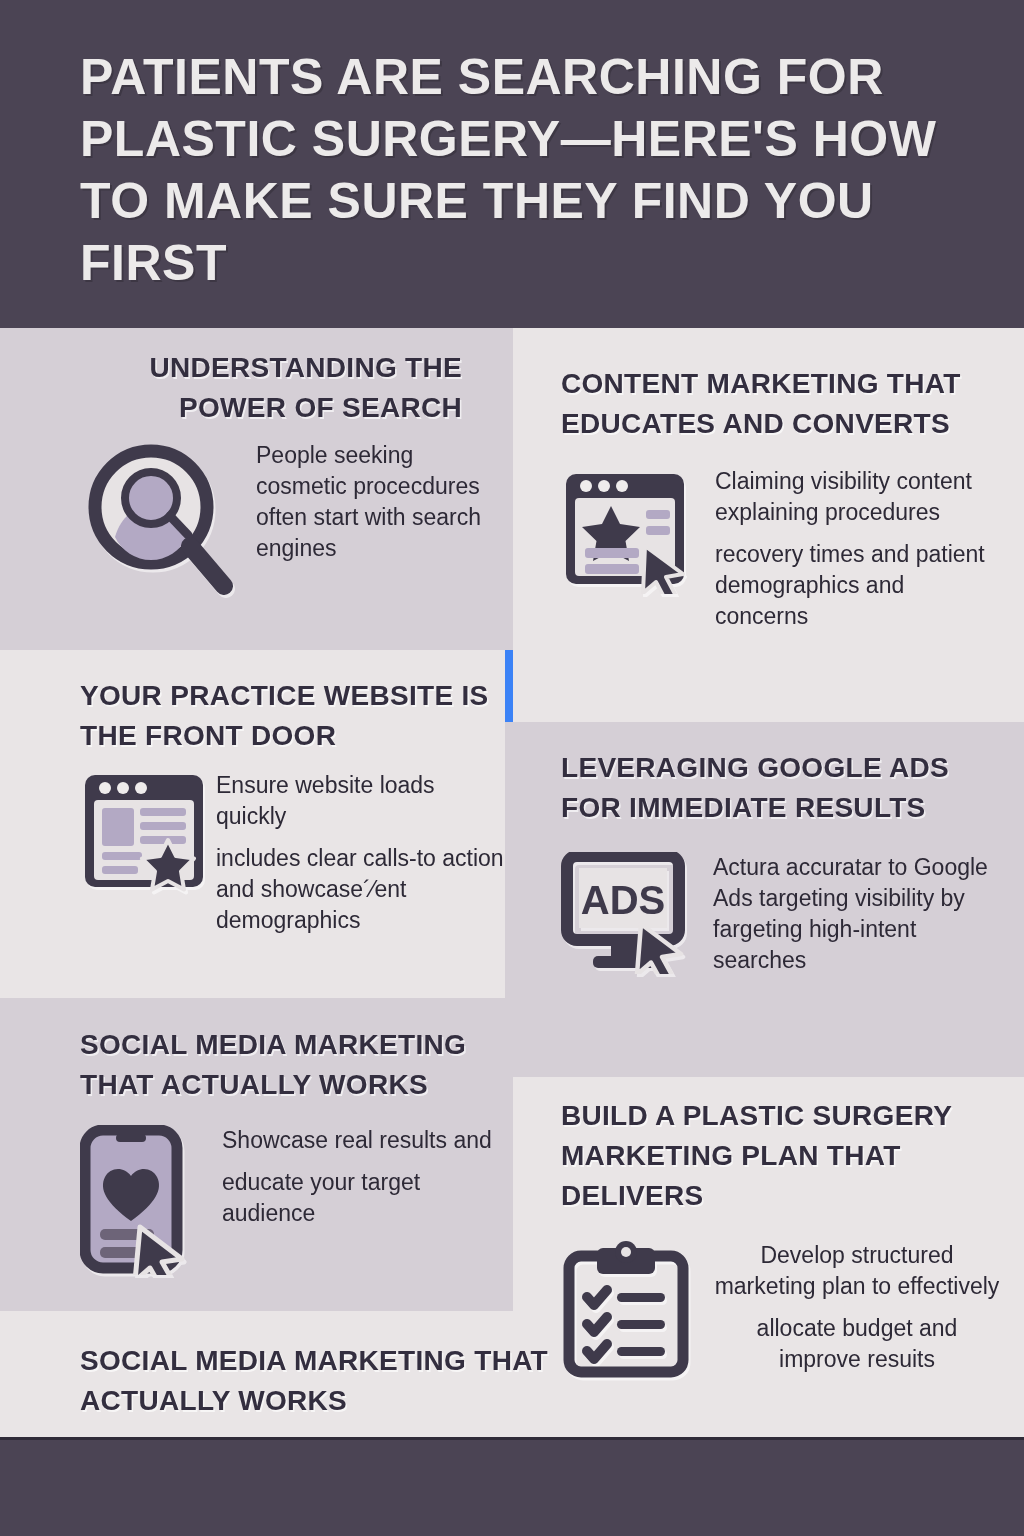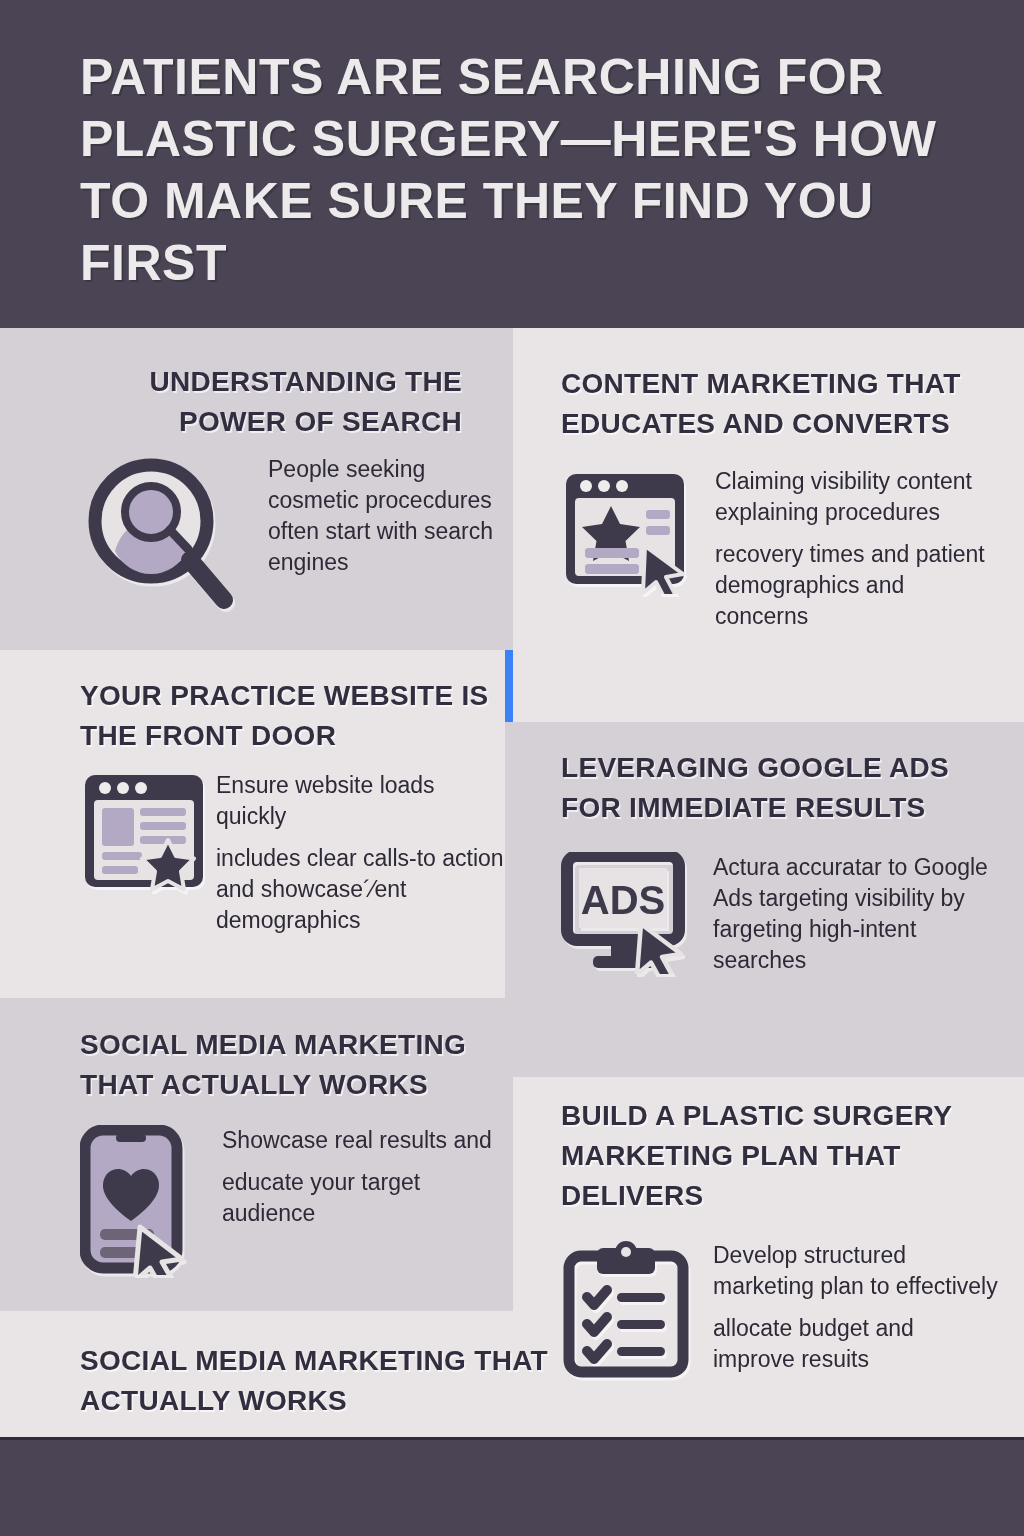--- a/index.html
+++ b/index.html
@@ -76,51 +76,51 @@
     line-height: 40px;
     font-weight: bold;
     letter-spacing: 0.3px;
     text-transform: uppercase;
     text-shadow: 1.5px 1.5px 0 rgba(255,255,255,0.65);
   }
 
   .sec-body {
     display: flex;
     align-items: flex-start;
-    gap: 34px;
+    gap: 22px;
     margin-top: 10px;
   }
   .icon-wrap {
     flex: 0 0 auto;
     filter: drop-shadow(2px 3px 0 rgba(255,255,255,0.55));
   }
   .sec-text {
     color: #2d2936;
     font-size: 23px;
     line-height: 31px;
   }
   .sec-text p { margin: 0 0 11px 0; }
   .sec-text p:last-child { margin-bottom: 0; }
 
   
-  #section-1 { left: 84px;  top: 362px; width: 420px; }
+  #section-1 { left: 84px;  top: 348px; width: 420px; }
   #section-1 .sec-heading { text-align: right; padding-right: 42px; }
   #section-2 { left: 561px; top: 364px; width: 440px; }
   #section-3 { left: 80px;  top: 676px; width: 425px; }
   #section-4 { left: 561px; top: 748px; width: 440px; }
   #section-5 { left: 80px;  top: 1025px;width: 432px; }
   #section-6 { left: 561px; top: 1096px;width: 440px; }
   #section-7 { left: 80px;  top: 1341px;width: 520px; }
 
   #section-1 .sec-body { margin-top: 12px; }
   #section-2 .sec-body { gap: 26px; margin-top: 22px; }
   #section-3 .sec-body { gap: 8px; margin-top: 14px; }
   #section-4 .sec-body { gap: 24px; margin-top: 24px; }
   #section-5 .sec-body { gap: 22px; margin-top: 20px; }
-  #section-6 .sec-body { gap: 22px; margin-top: 24px; }
+  #section-6 .sec-body { gap: 22px; margin-top: 24px; text-align: center; }
 </style>
 </head>
 <body>
 
 <div id="poster">
 
   <div id="header-band"></div>
   <div id="header-title">Patients Are Searching for Plastic Surgery—Here's How to Make Sure They Find You First</div>
 
   <div class="panel panel-dark" id="panel-1"></div>

